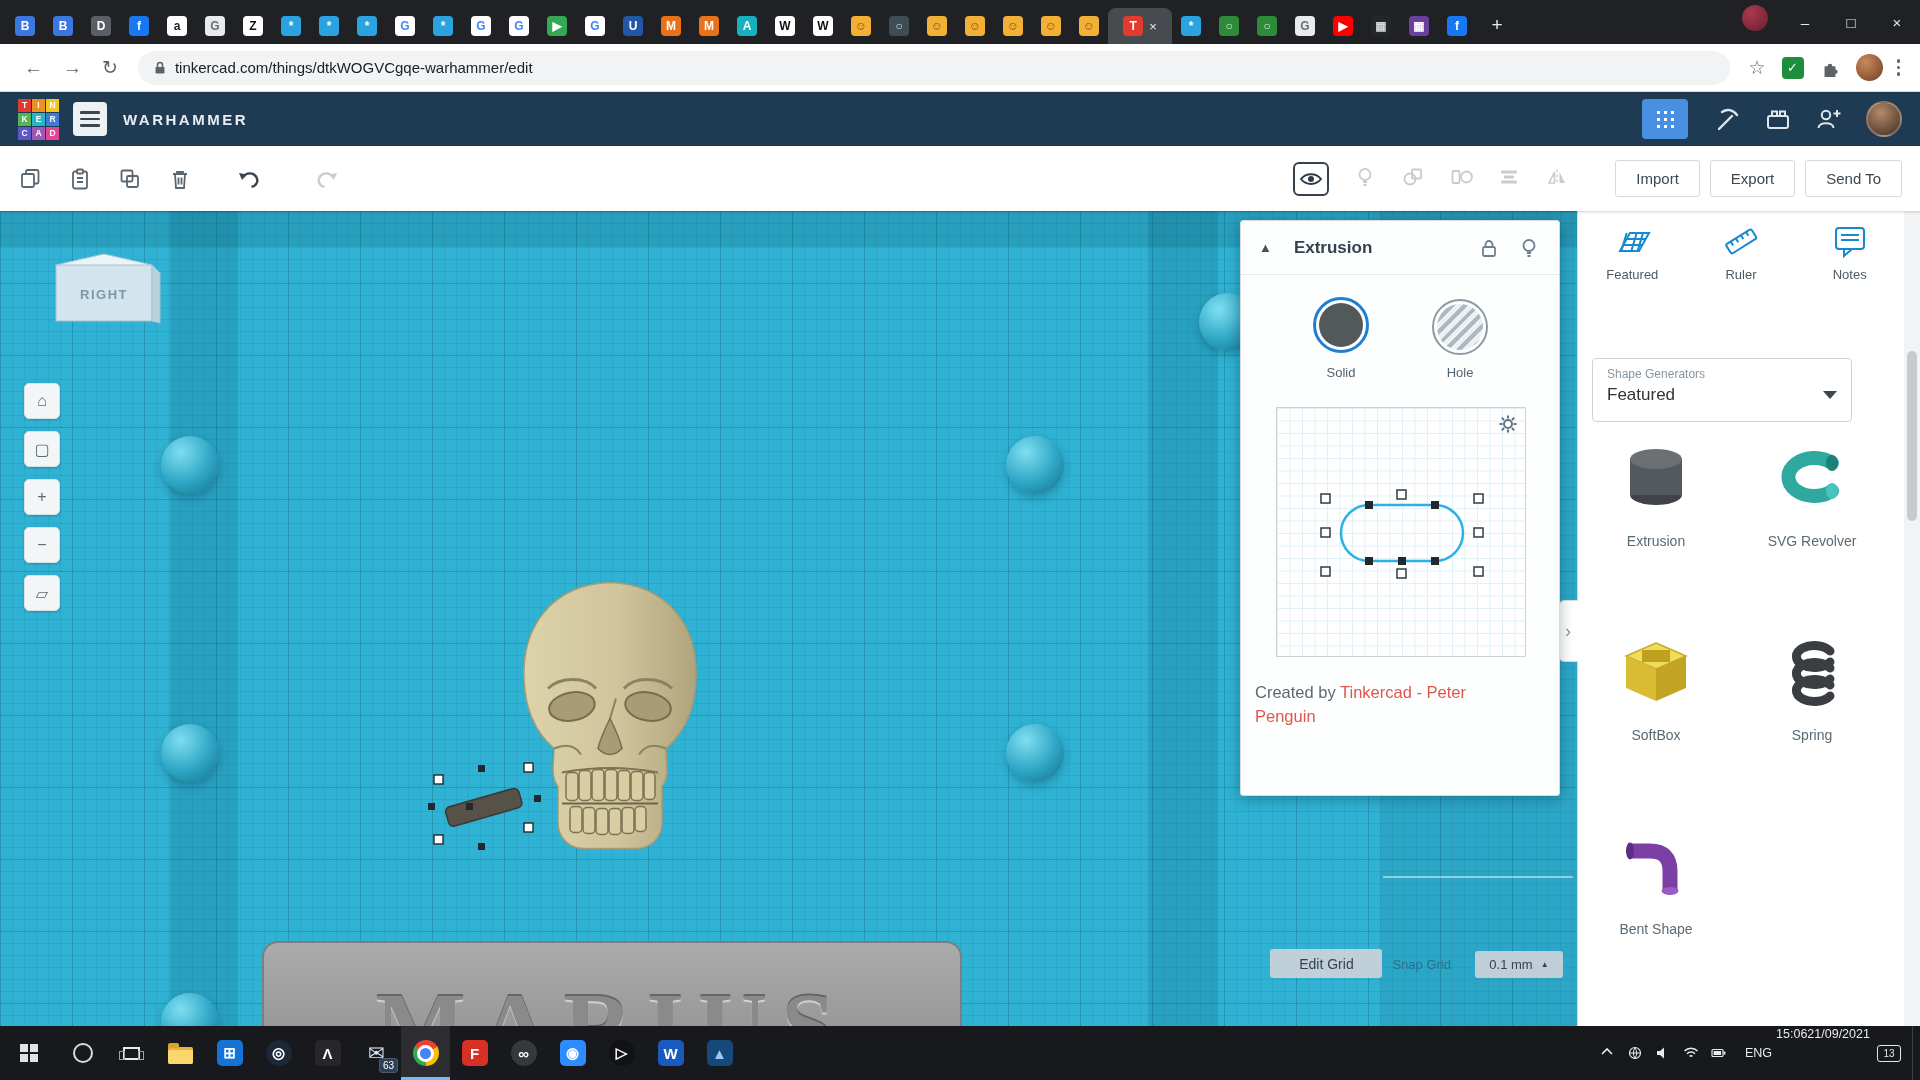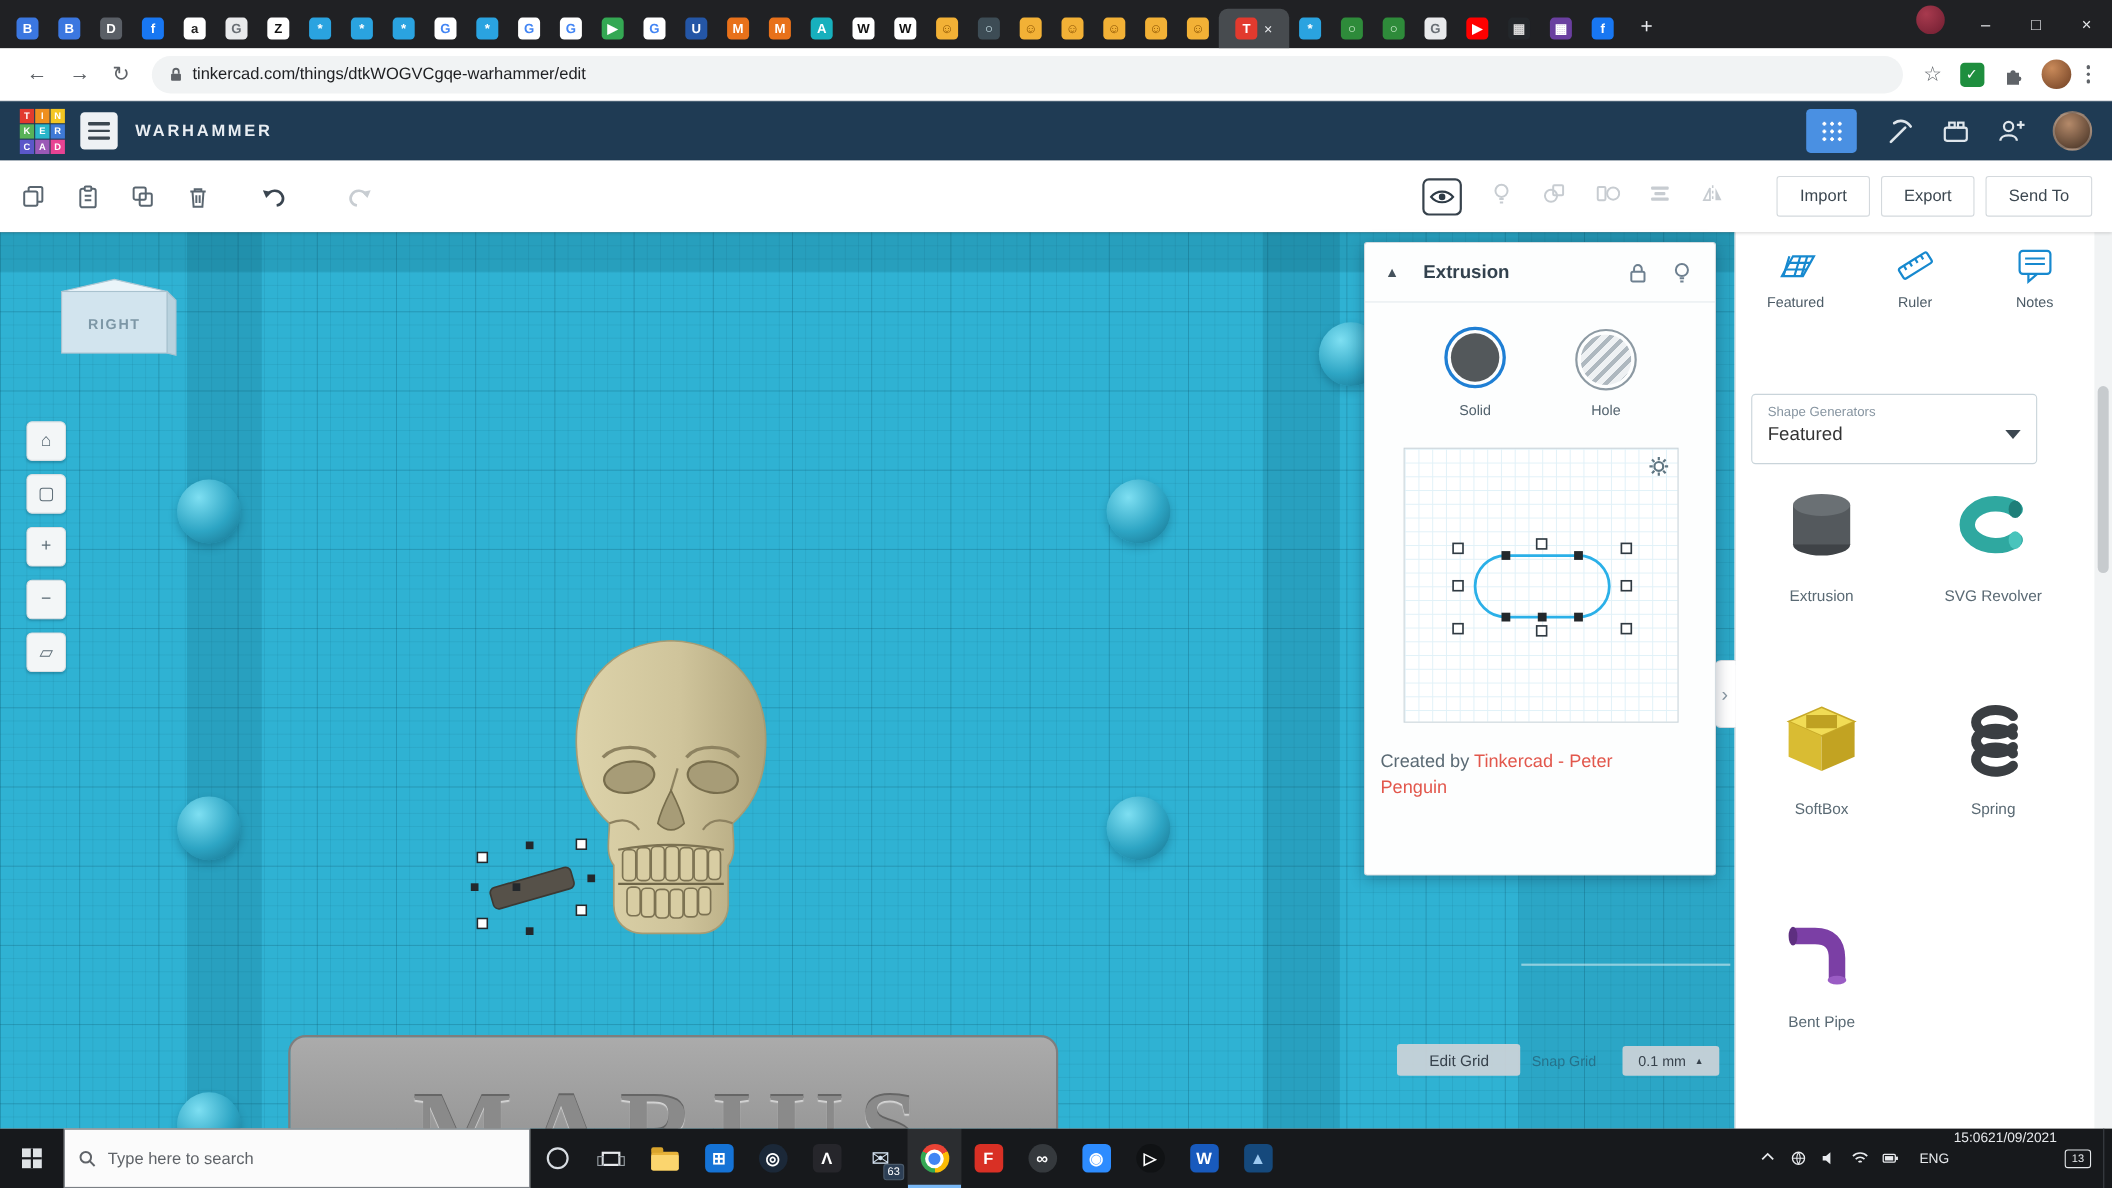--- a/index.html
+++ b/index.html
@@ -676,42 +676,35 @@
         <span class="shapelabel">Spring</span>
       </div>
       <div class="shapecell">
         <span class="shapeicon">
           <svg width="80" height="80" viewBox="0 0 80 80">
               <path d="M14,26 L34,26 Q54,26 54,46 L54,66" stroke="#7b3fa5" stroke-width="15" fill="none"></path>
               <ellipse cx="14" cy="26" rx="4" ry="8.5" fill="#5e2f80"></ellipse>
               <ellipse cx="54" cy="66" rx="8.5" ry="4" fill="#9a5cc4"></ellipse>
             </svg>
         </span>
-        <span class="shapelabel">Bent Pipe</span>
+        <span class="shapelabel">Bent Shape</span>
       </div>
     </div>
 
     <div id="collapse-tab">›</div>
   </div>
 
   <div id="pagescroll">
     <div id="scrollthumb"></div>
   </div>
 
   <div id="taskbar">
     <div id="startbtn">
         <div id="winlogo"></div>
       </div>
-    <div id="searchbox">
-      <svg width="17" height="17" viewBox="0 0 17 17">
-          <circle cx="7" cy="7" r="4.8" stroke="#5f6368" stroke-width="1.8" fill="none"></circle>
-          <path d="M10.6,10.6 L15,15" stroke="#5f6368" stroke-width="1.8"></path>
-        </svg>
-      <input id="searchinput" placeholder="Type here to search" style="">
-    </div>
     <div id="taskbar-apps">
         <div class="tslot">
           <div class="ring"></div>
         </div>
         <div class="tslot">
           <div class="tv"></div>
         </div>
         <div class="tslot">
           <div class="folder"></div>
         </div>

